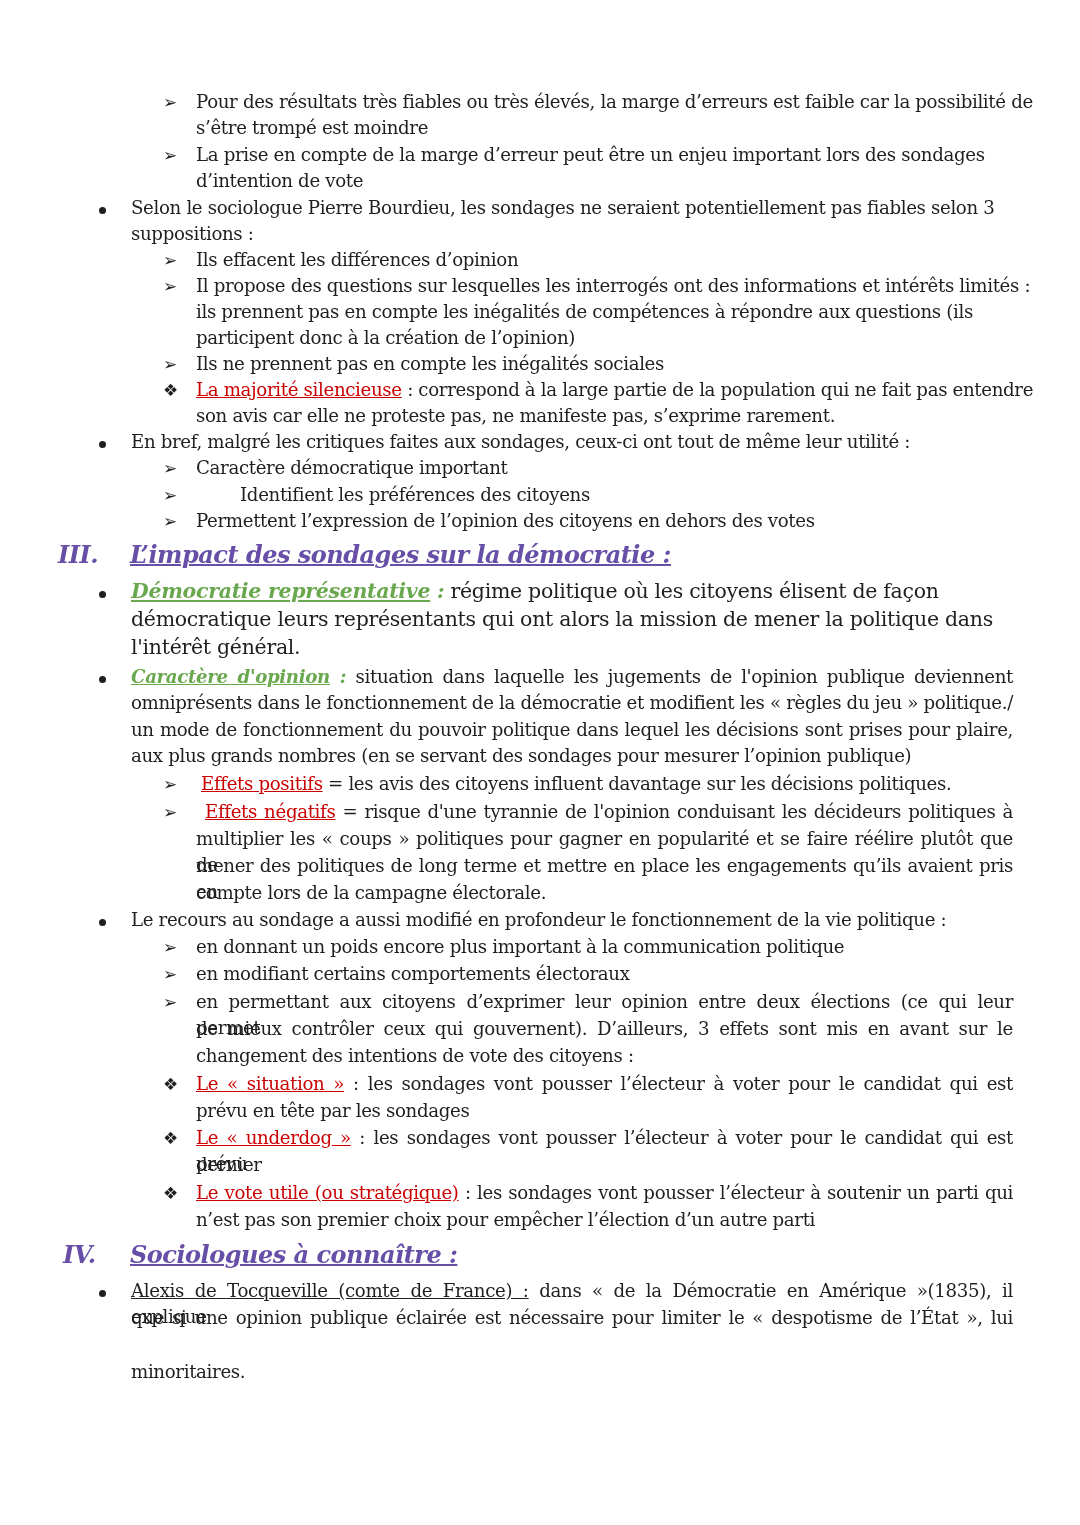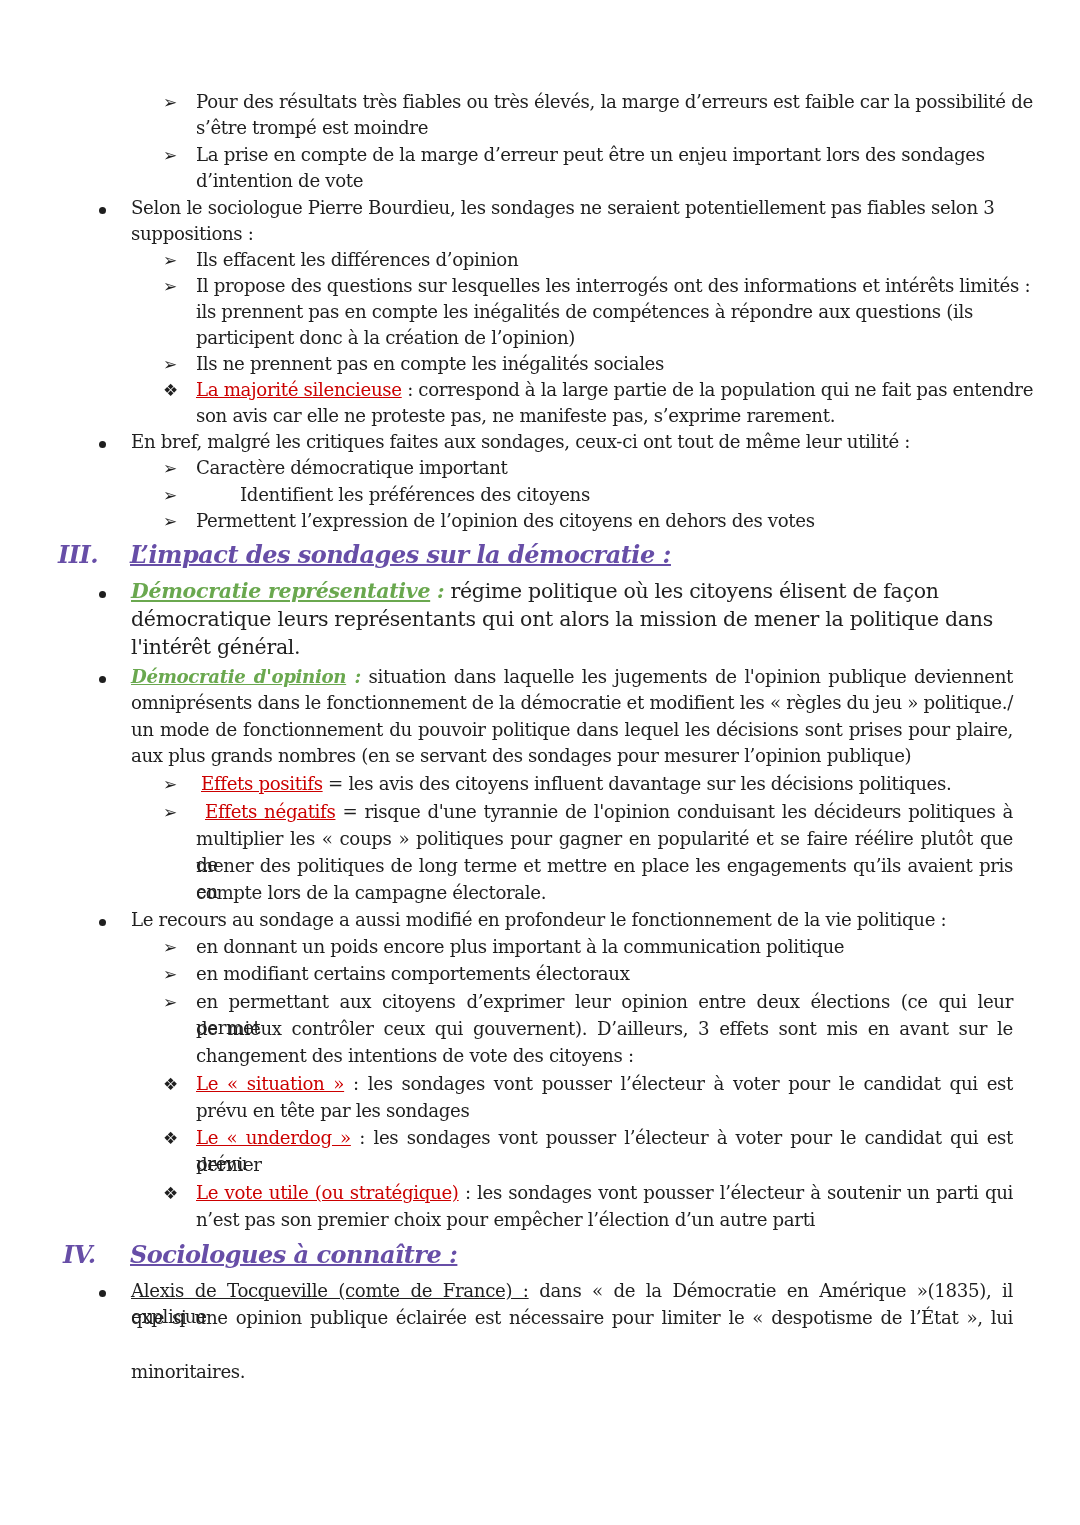--- a/index.html
+++ b/index.html
@@ -71,21 +71,21 @@
     <span class="title" style="left:72px;">L’impact des sondages sur la démocratie :</span>
   </div>
 
   <span class="bullet-dot" style="left:99px;top:591px;"></span>
   <span class="line big" style="left:131px;top:578px;"><span class="green-term">Démocratie représentative</span><span class="green-colon"> :</span><span> régime politique où les citoyens élisent de façon</span></span>
   <span class="line big" style="left:131px;top:606px;">démocratique leurs représentants qui ont alors la mission de mener la politique dans</span>
   <span class="line big" style="left:131px;top:634px;">l'intérêt général.</span>
 
   <span class="bullet-dot" style="left:99px;top:676px;"></span>
   <span class="line" style="left:131px;top:664px;width:882px;">
-      <span class="justify"><span class="green-term">Démocratie d'opinion</span><span class="green-colon"> :</span><span> situation dans laquelle les jugements de l'opinion publique deviennent</span></span>
+      <span class="justify"><span class="green-term">Caractère d'opinion</span><span class="green-colon"> :</span><span> situation dans laquelle les jugements de l'opinion publique deviennent</span></span>
     </span>
   <span class="line" style="left:131px;top:690px;width:882px;">
       <span class="justify">omniprésents dans le fonctionnement de la démocratie et modifient les « règles du jeu » politique./</span>
     </span>
   <span class="line" style="left:131px;top:717px;width:882px;">
       <span class="justify">un mode de fonctionnement du pouvoir politique dans lequel les décisions sont prises pour plaire,</span>
     </span>
   <span class="line" style="left:131px;top:743px;">aux plus grands nombres (en se servant des sondages pour mesurer l’opinion publique)</span>
 
   <span class="marker" style="left:163px;top:771px;">➢</span>

